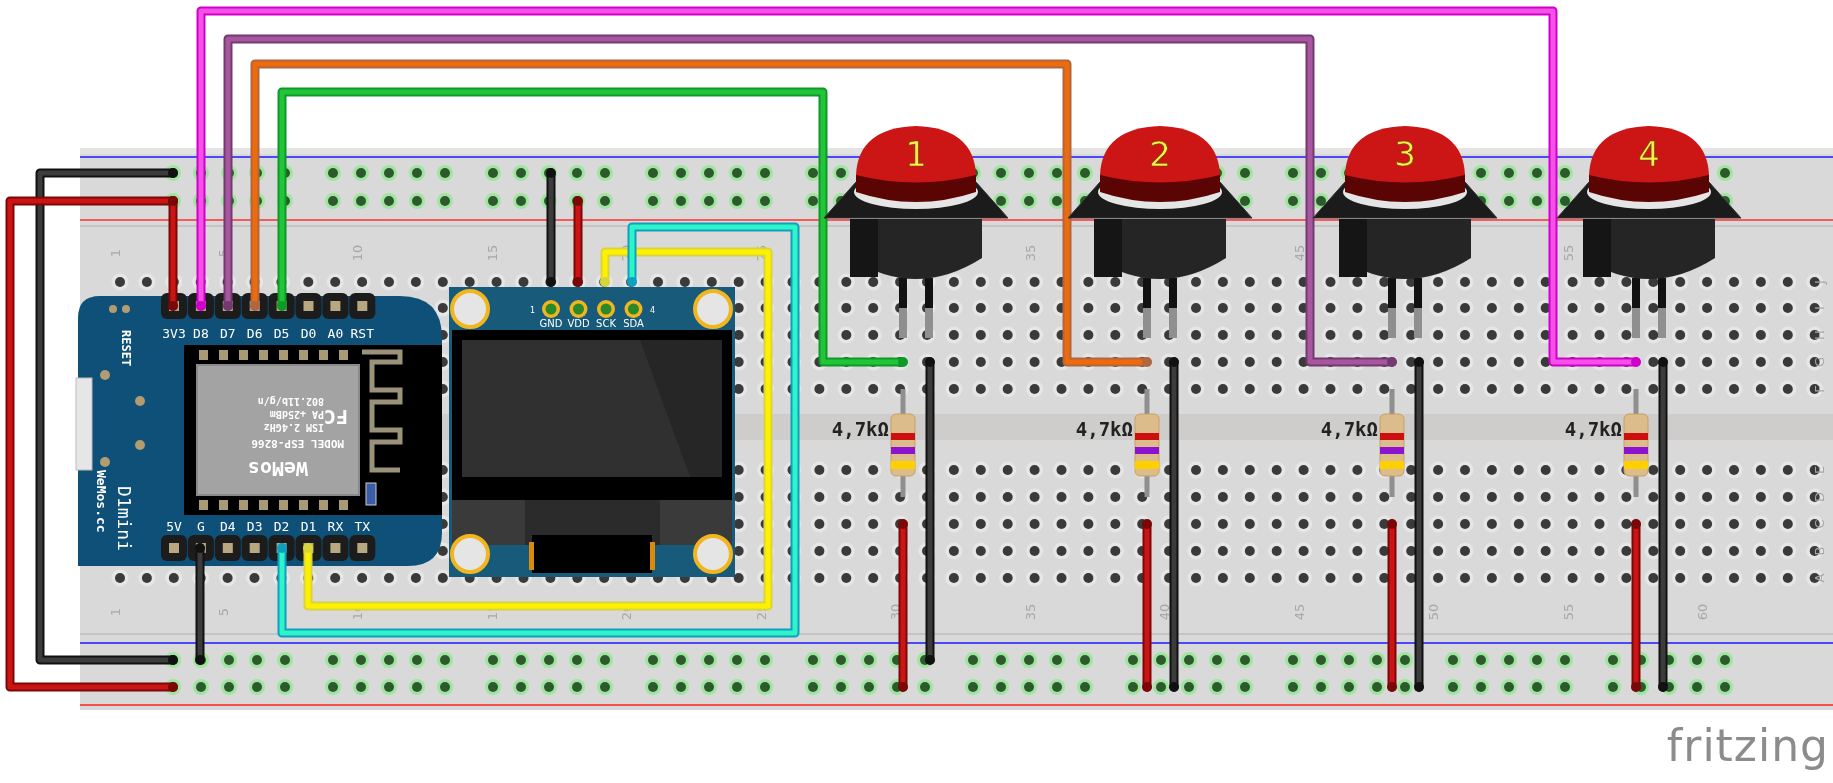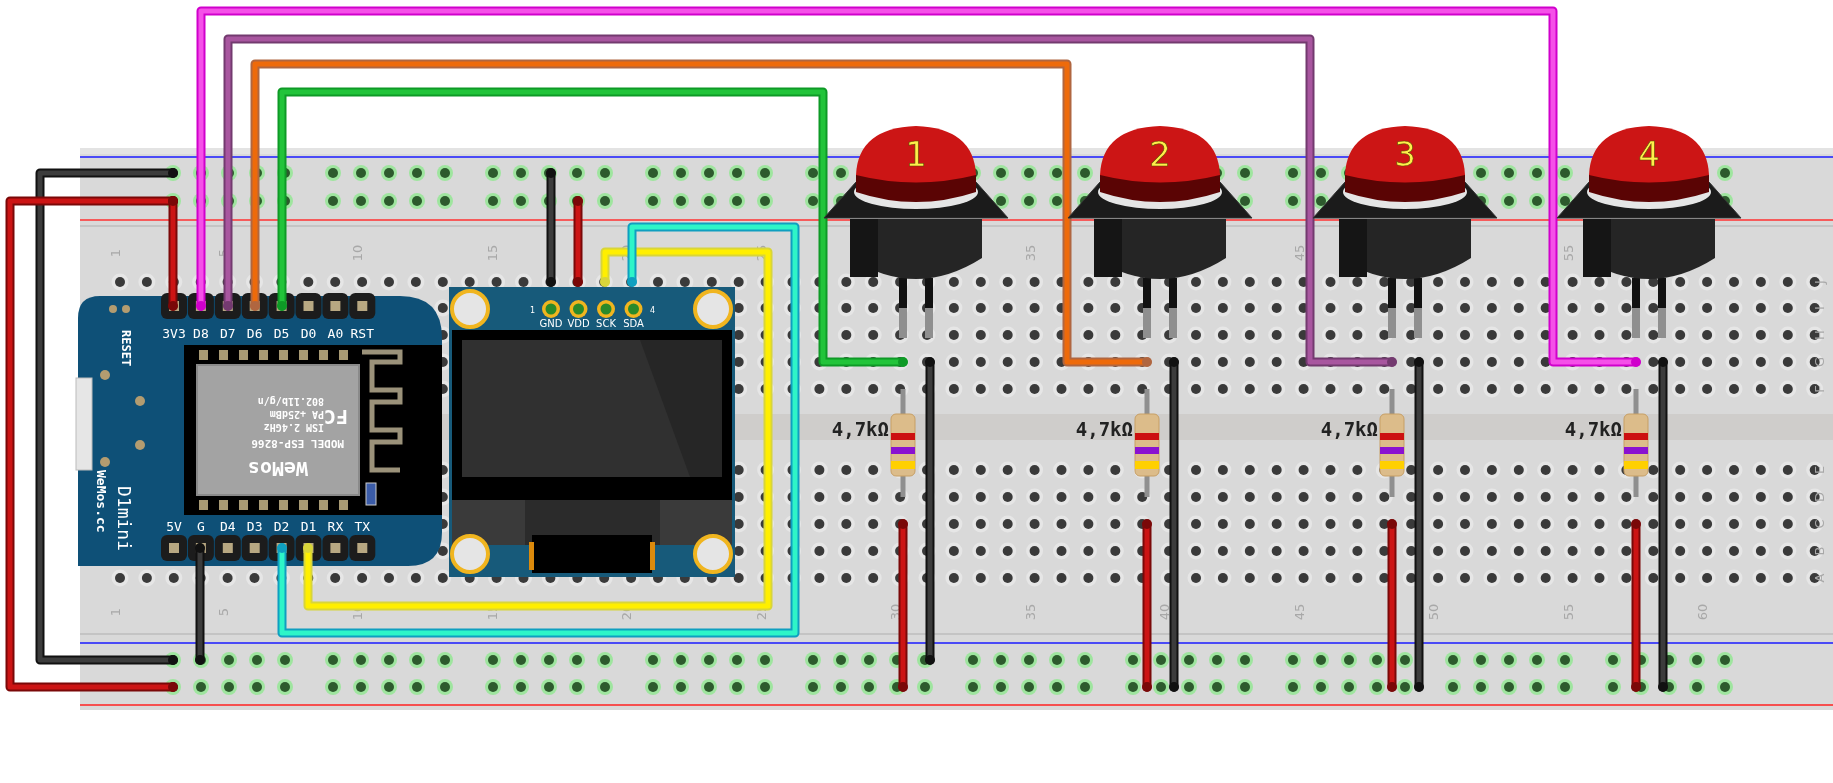--- a/index.html
+++ b/index.html
@@ -2052,13 +2052,14 @@
           <path d="M1583 219 L1583 258 Q1649 300 1715 258 L1715 219 Z" fill="#252525"></path>
           <rect x="1583" y="219" width="28" height="58" fill="#151515"></rect>
           <path d="M1557 218 L1589 182 L1709 182 L1741 218 Z" fill="#1b1b1b" stroke="#333"></path>
           <ellipse cx="1649" cy="192" rx="62" ry="17" fill="#e5e5e5"></ellipse>
           <path d="M1589 175 L1589 192 Q1649 212 1709 192 L1709 175 Z" fill="#5a0404"></path>
           <path d="M1589 175 Q1591 128 1649 126 Q1707 128 1709 175 Q1649 190 1589 175 Z" fill="#cc1515"></path>
           <text x="1649" y="166" text-anchor="middle" font-size="34" fill="#ffef4a" stroke="#5a4a00" stroke-width="0.6" font-family="DejaVu Sans, sans-serif">4</text>
         </g>
       </g>
   </svg>
+  <div class="brand">fritzing</div>
 </div>
 
 </body></html>

